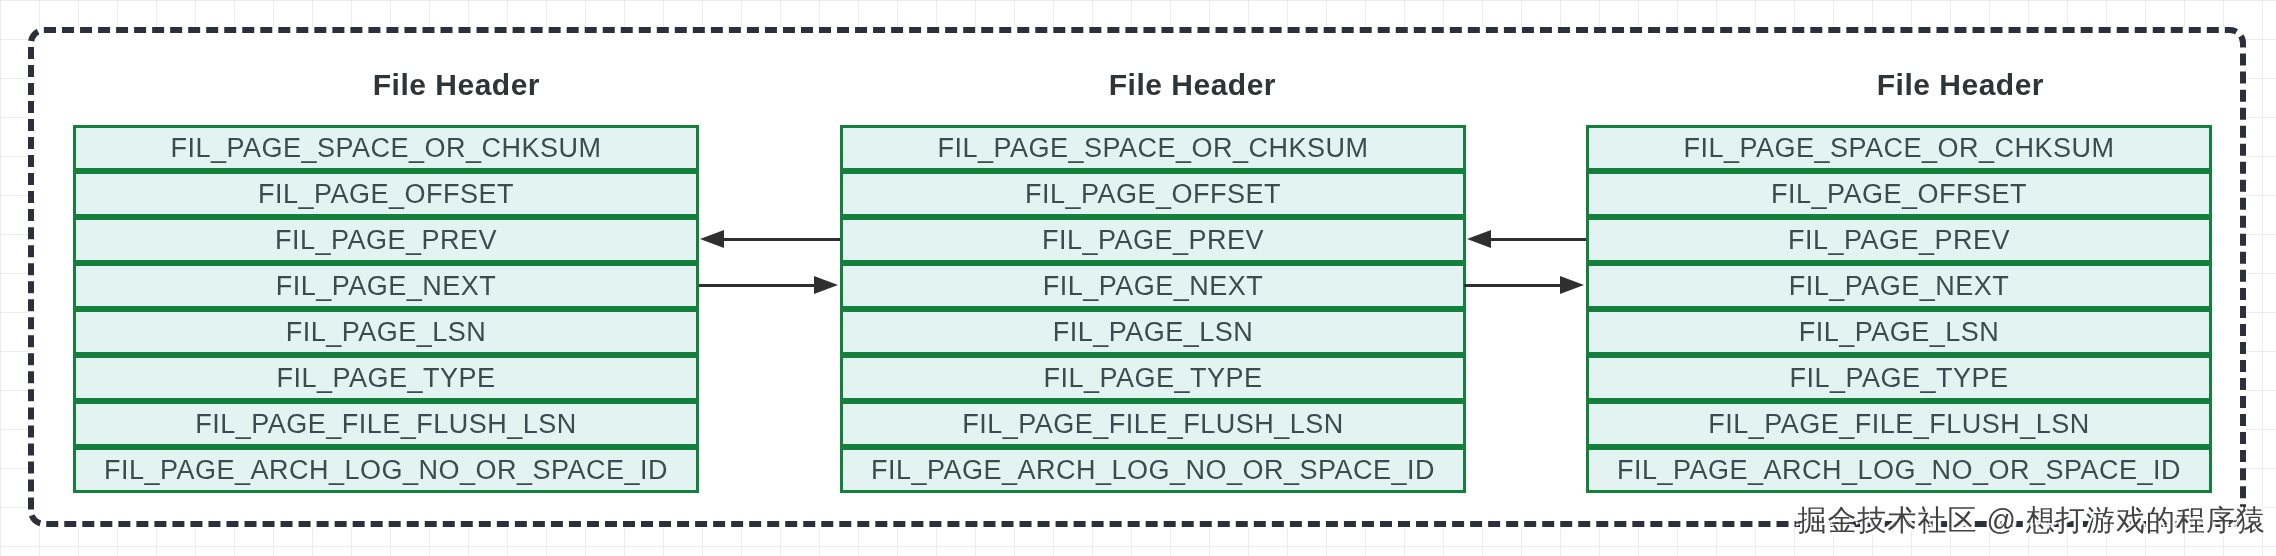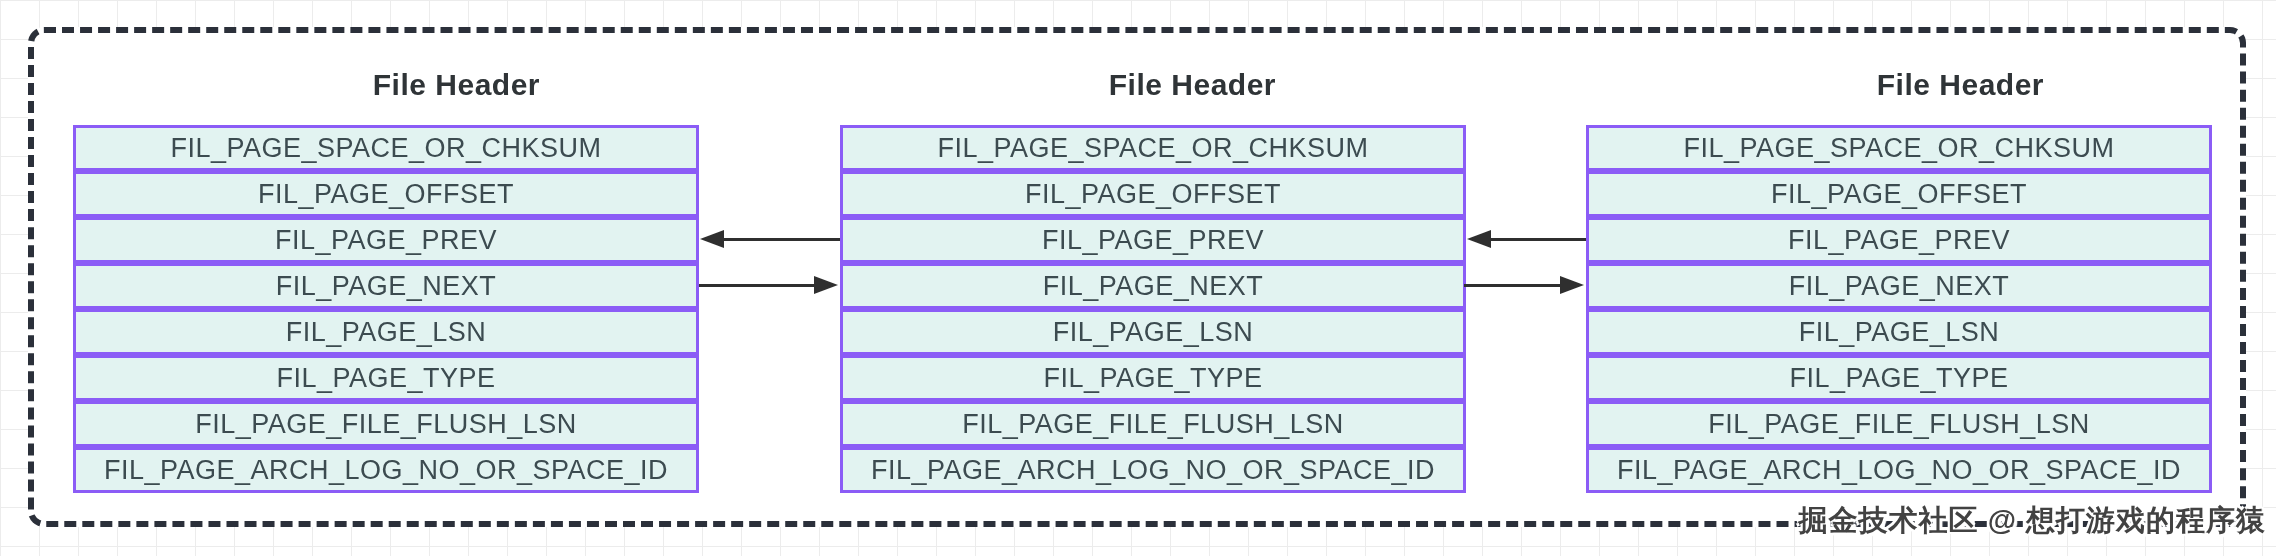--- a/index.html
+++ b/index.html
@@ -16,38 +16,38 @@
     position:absolute;left:28px;top:27px;width:2218px;height:500px;
     box-sizing:border-box;border:6px dashed #2b303a;border-radius:16px;
     background:#ffffff;
   }
   .tbl-title{
     position:absolute;top:68px;width:320px;text-align:right;
     font-size:30px;font-weight:bold;color:#2f3437;letter-spacing:0.5px;
   }
   .tbl{position:absolute;top:125px;width:626px;}
   .row{
-    height:46px;box-sizing:border-box;border:3px solid #8b5cf6;
+    height:46px;box-sizing:border-box;border:3px solid #15803d;
     background:#e2f3f1;display:flex;align-items:center;justify-content:center;
     font-size:27px;color:#3c4b50;letter-spacing:0.5px;white-space:nowrap;
   }
   .arrow-line{position:absolute;height:3px;background:#2f2f2f;}
   .head-left{
     position:absolute;width:0;height:0;
     border-top:9px solid transparent;border-bottom:9px solid transparent;
     border-right:24px solid #2f2f2f;
   }
   .head-right{
     position:absolute;width:0;height:0;
     border-top:9px solid transparent;border-bottom:9px solid transparent;
     border-left:24px solid #2f2f2f;
   }
   .watermark{
     position:absolute;top:501px;right:10px;
-    font-size:29px;font-weight:bold;color:#424242;letter-spacing:1px;
+    font-size:29px;font-weight:normal;color:#424242;letter-spacing:1px;
     text-shadow:-2px -2px 0 #fff,2px -2px 0 #fff,-2px 2px 0 #fff,2px 2px 0 #fff,3px 3px 1px #fff;
     z-index:5;
   }
 </style>
 </head>
 <body>
 
 <div class="frame"></div>
 
 <div class="tbl-title" style="left:220px;">File Header</div>

